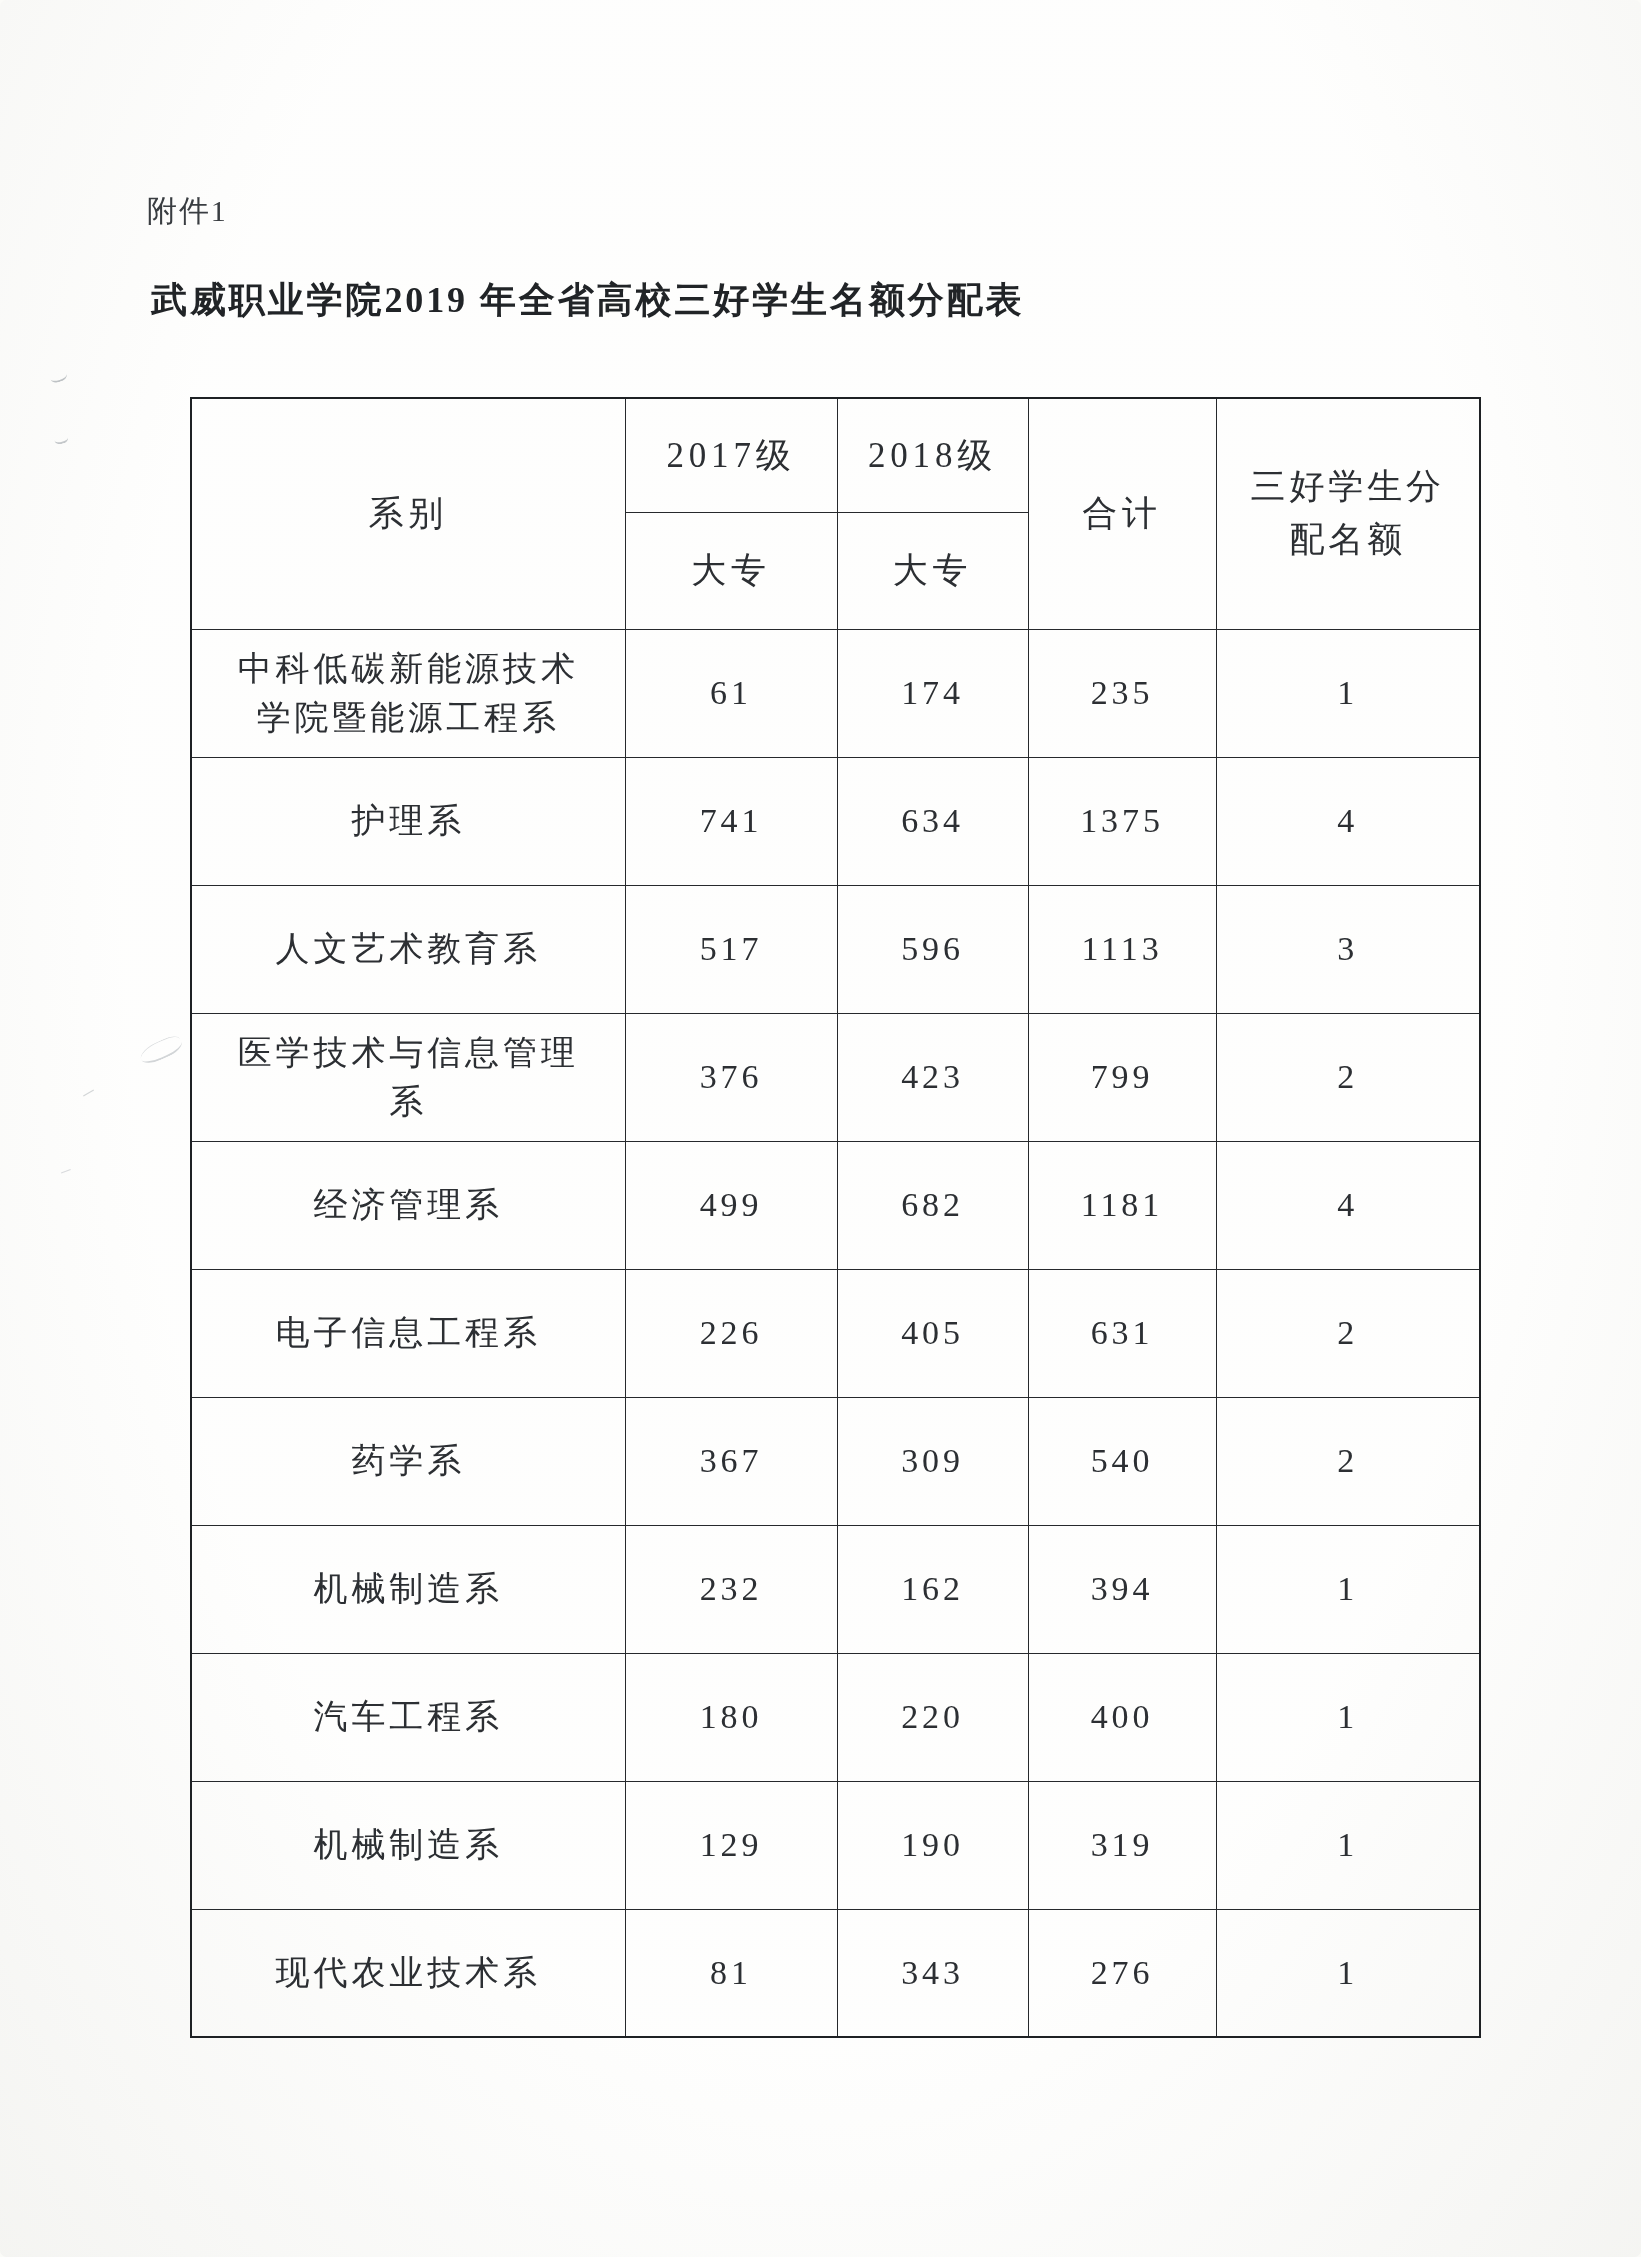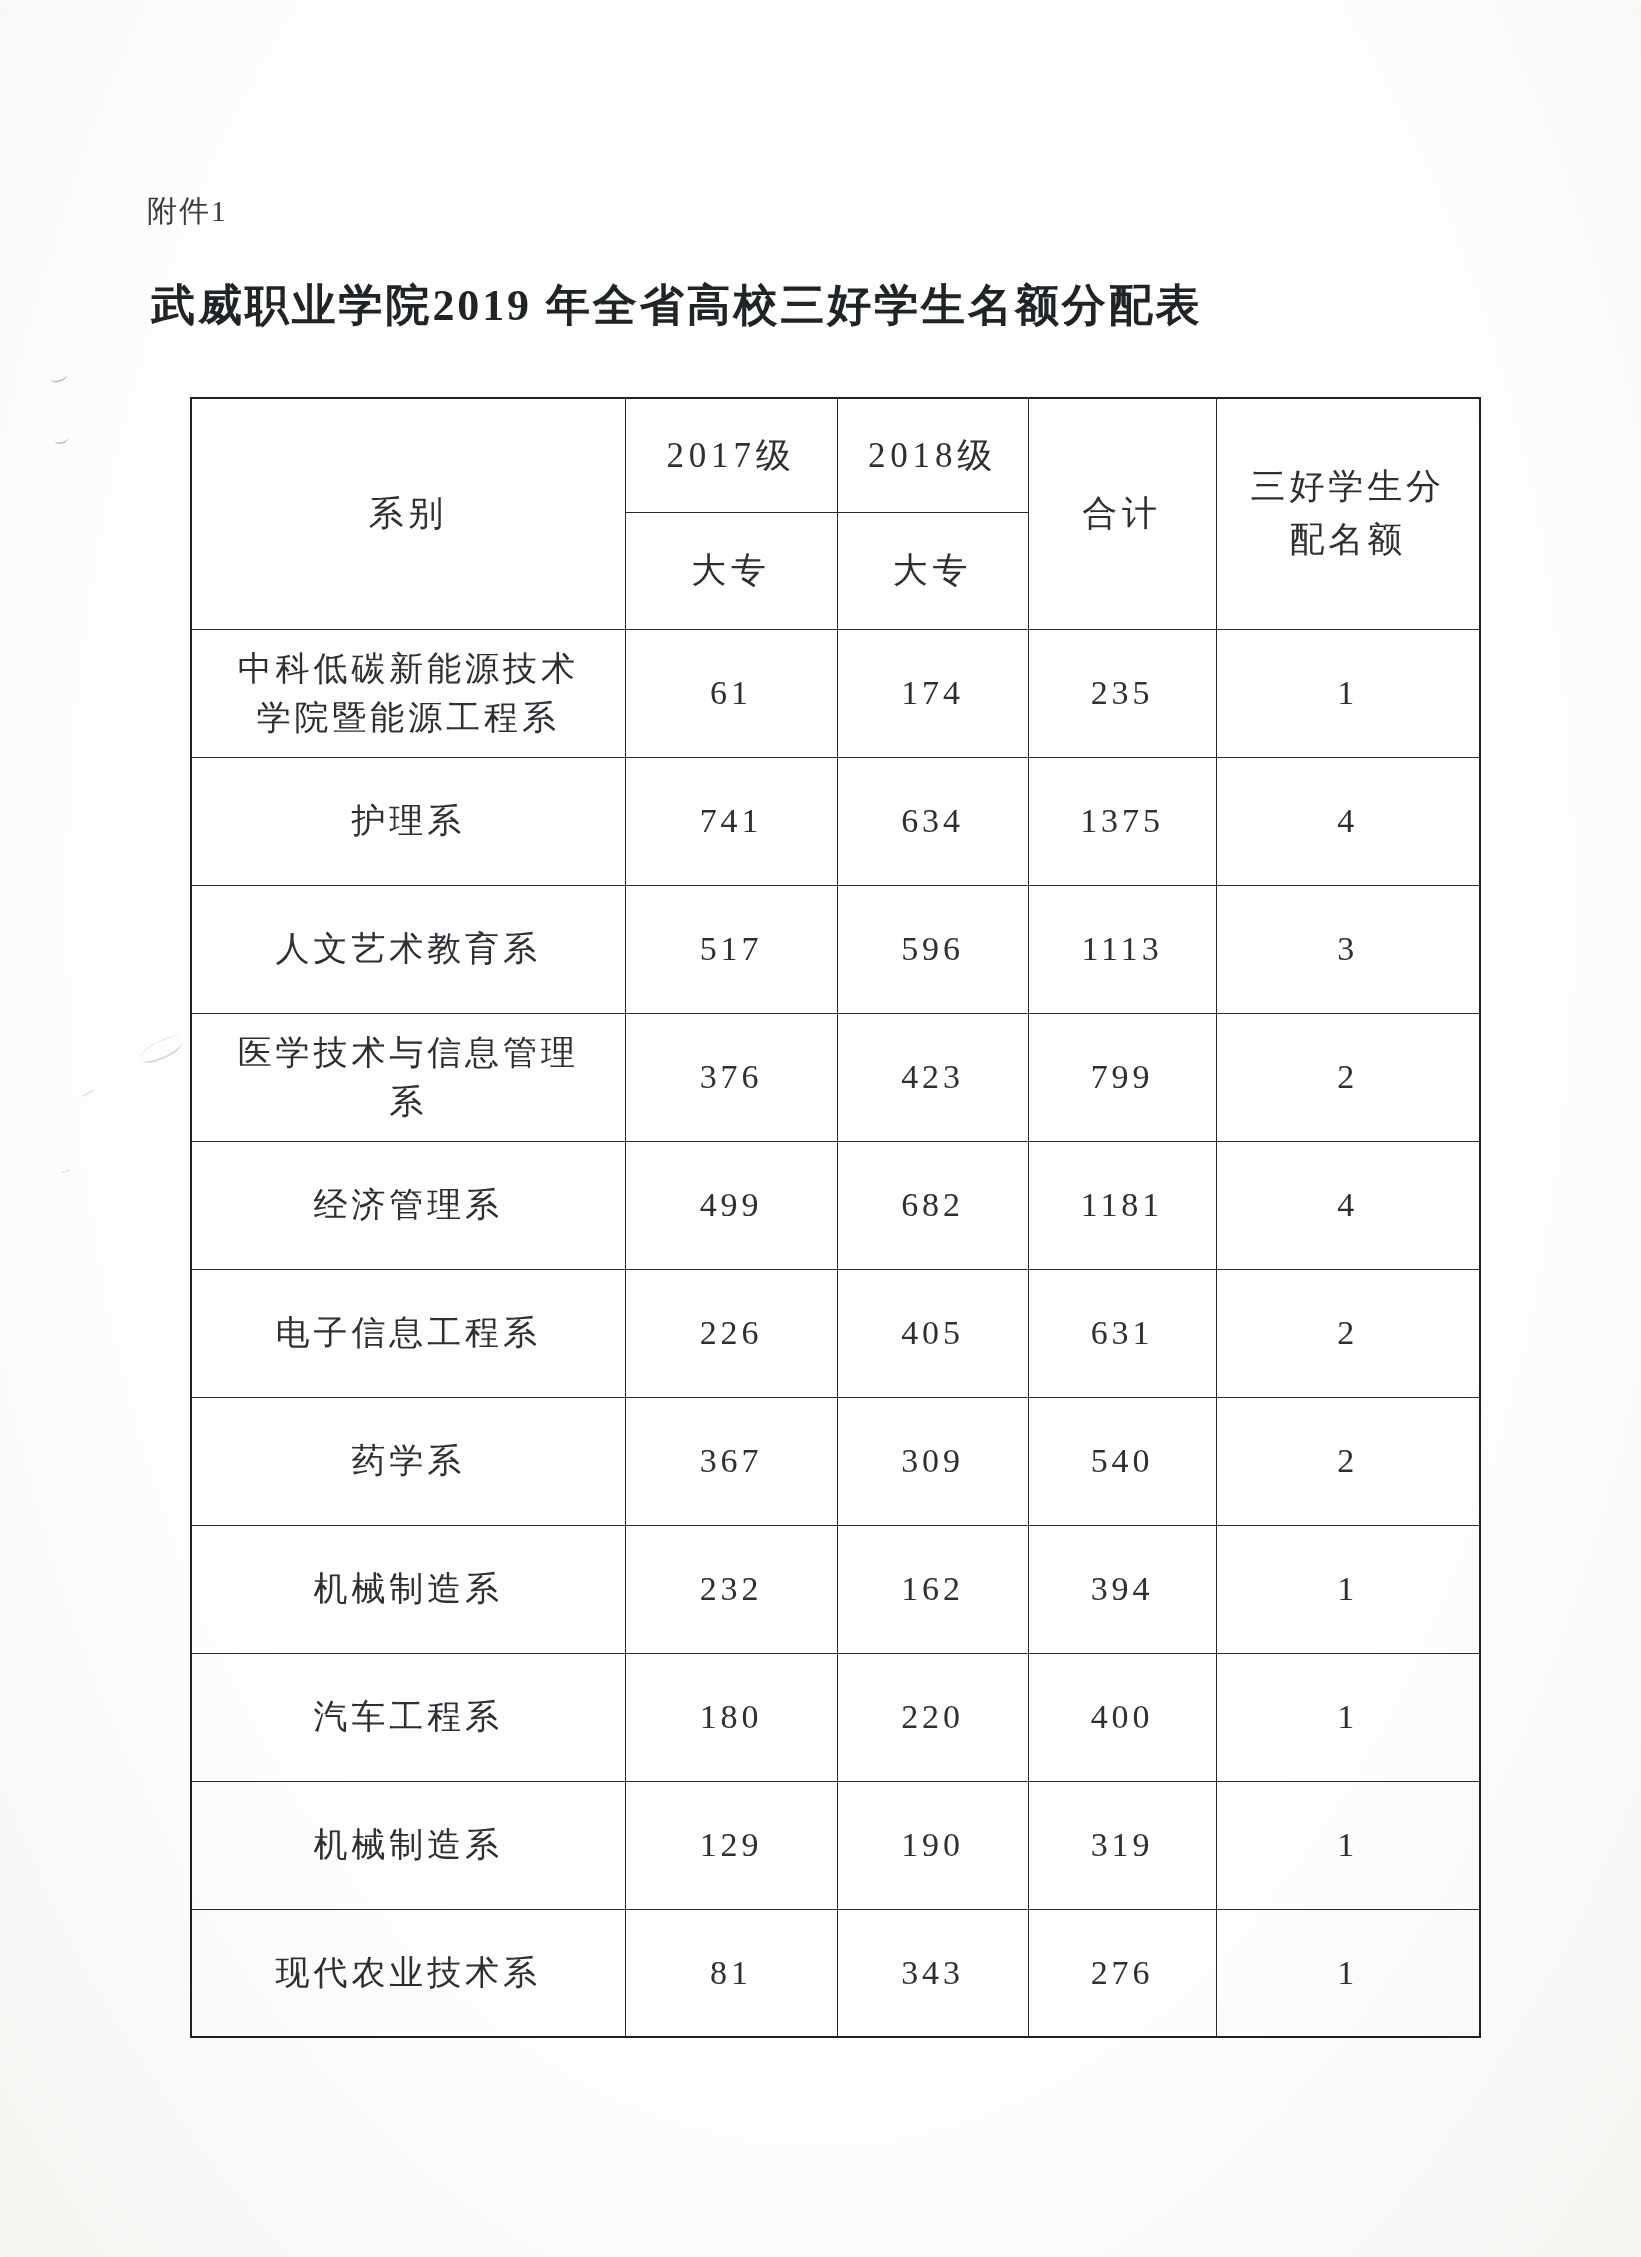--- a/index.html
+++ b/index.html
@@ -18,21 +18,21 @@
       radial-gradient(ellipse at 50% 40%, rgba(255,255,255,.6) 60%, rgba(210,210,205,.18) 100%),
       #fcfcfa;
     border-radius: 7px;
   }
   .attachment{
     position:absolute;left:147px;top:191px;
     font-size:30px;letter-spacing:1.9px;color:#393d41;
   }
   .title{
     position:absolute;left:151px;top:276px;margin:0;
-    font-size:44px;font-weight:700;letter-spacing:2.9px;
+    font-size:36px;font-weight:700;letter-spacing:2.9px;
     color:#212427;white-space:nowrap;
   }
   table.quota-table{
     position:absolute;left:190px;top:397px;
     width:1289px;
     border-collapse:collapse;table-layout:fixed;
     border:2.9px solid #1e2124;
   }
   .quota-table td{
     border:1.9px solid #26292c;

